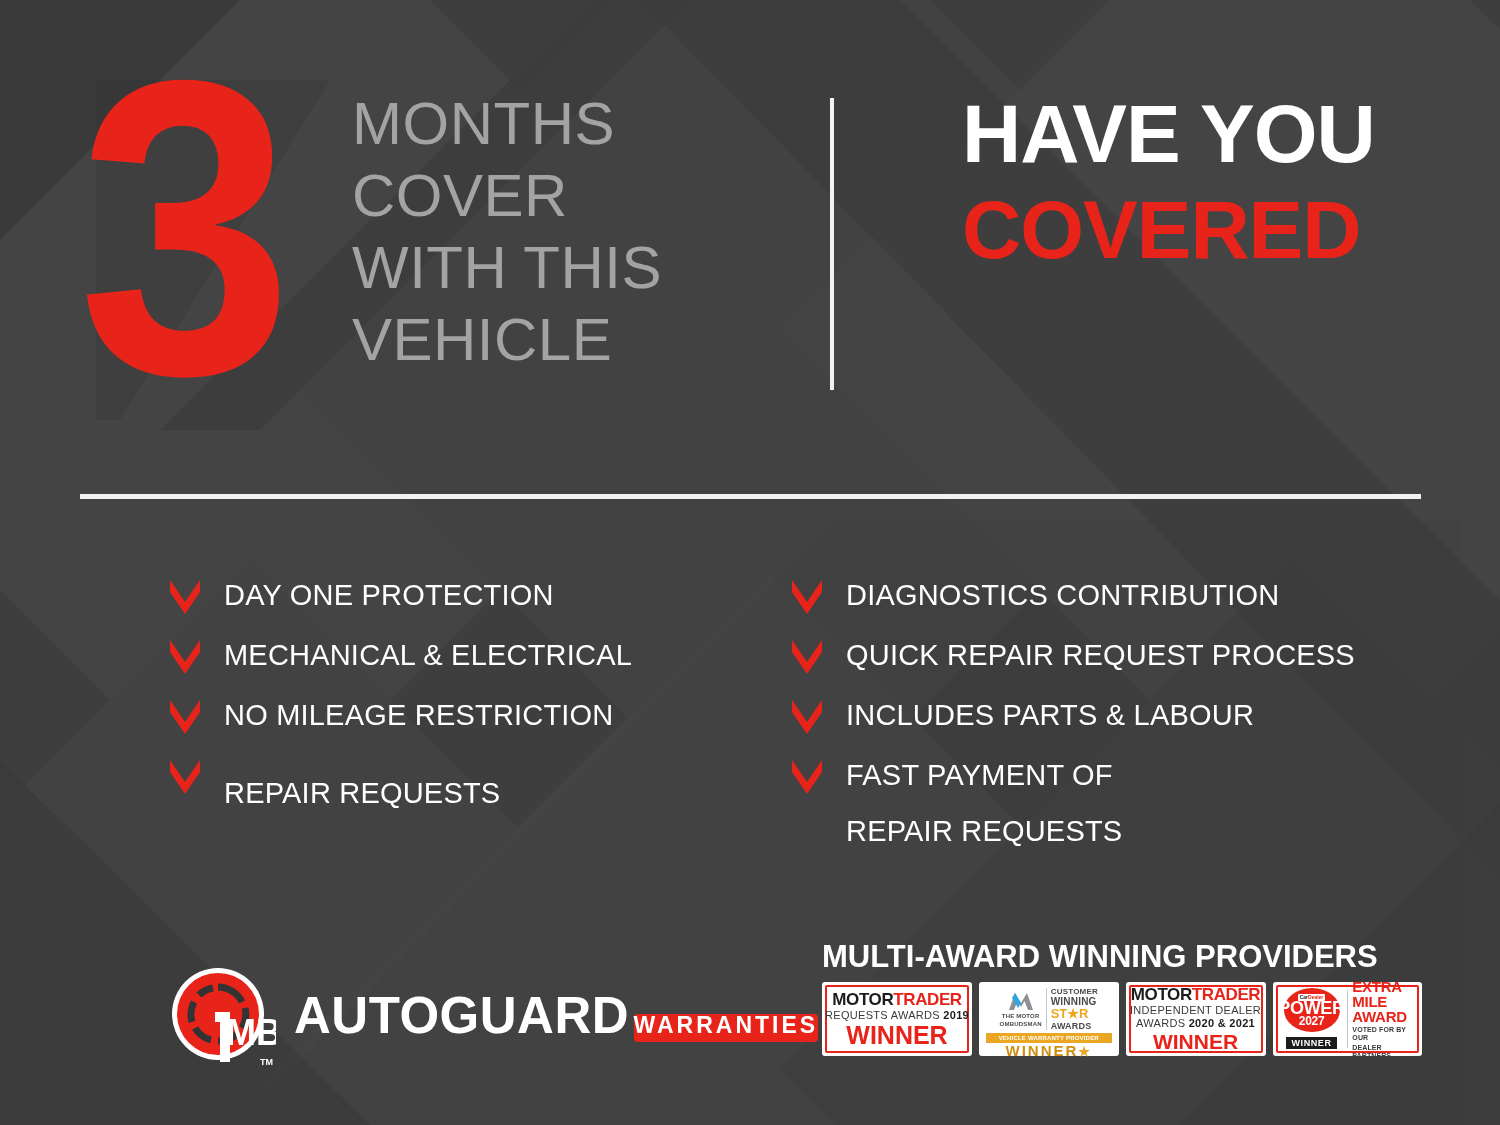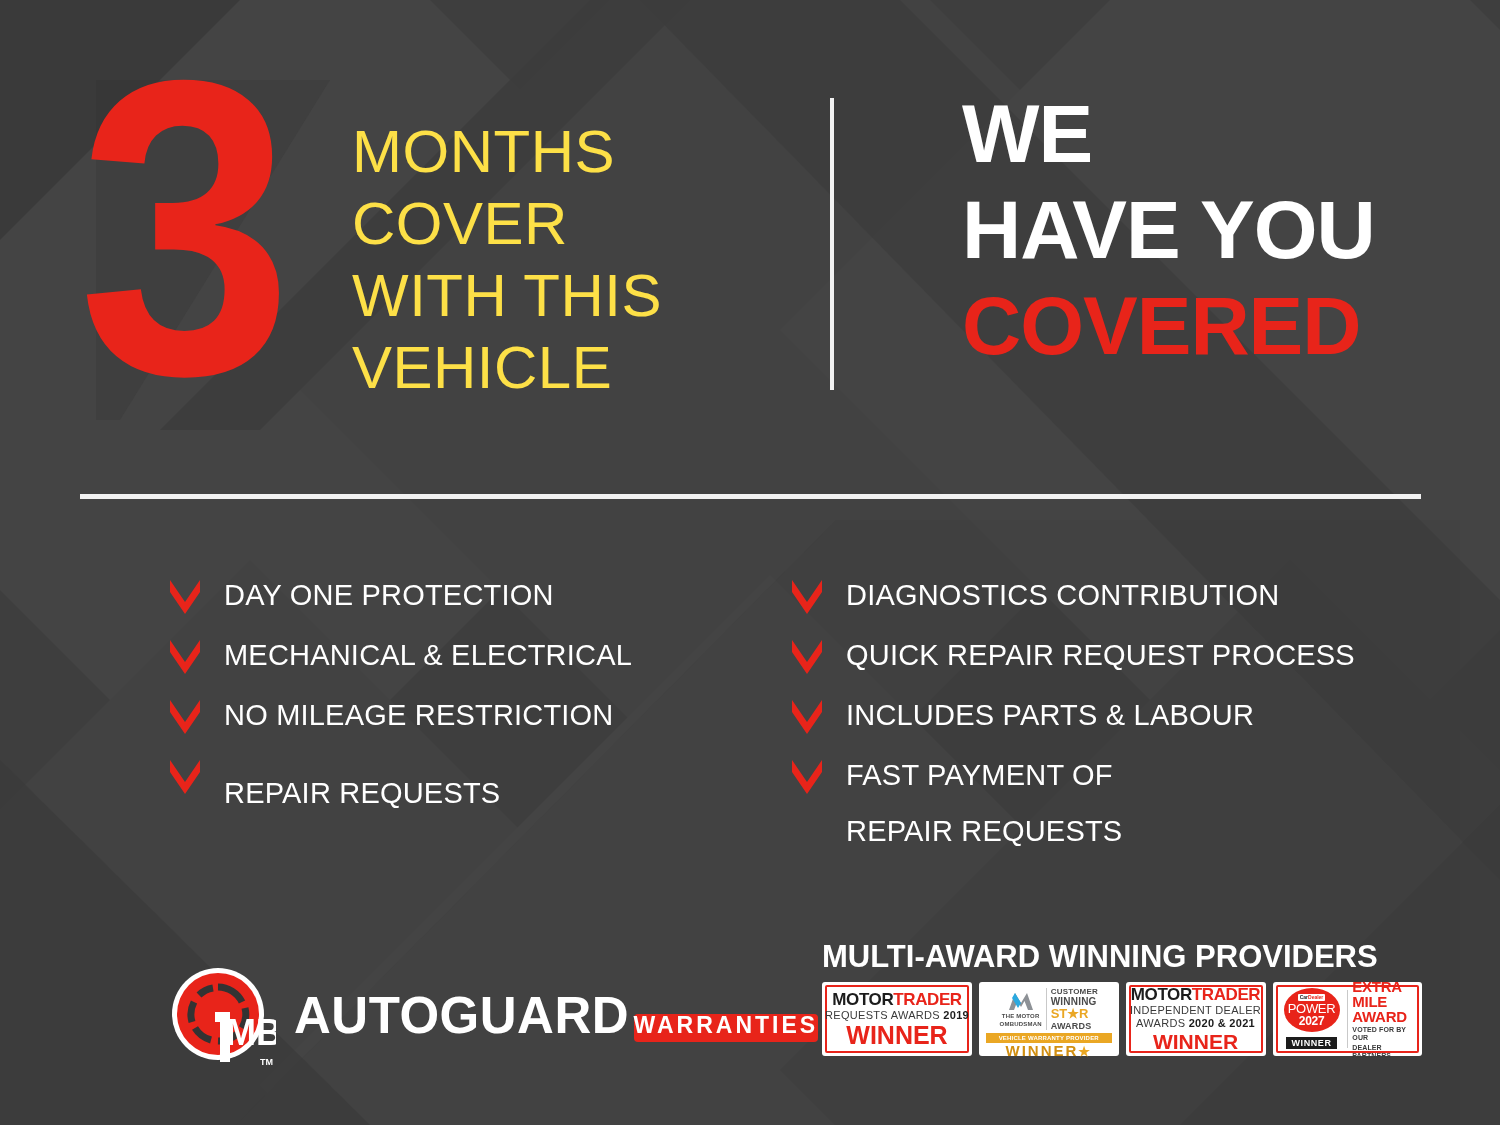--- a/index.html
+++ b/index.html
@@ -36,27 +36,26 @@
     letter-spacing: -12px;
     font-family: "Liberation Sans", sans-serif;
     transform: scaleX(0.92);
     transform-origin: left top;
   }
 
   .headline-left {
     position: absolute;
     left: 352px; top: 88px;
     width: 460px;
-    color: #fde047;
+    color: #a3a3a3;
     font-size: 60px;
     line-height: 72px;
     font-weight: 400;
     letter-spacing: 0.5px;
     text-transform: uppercase;
-    margin-top: 28px;
   }
   .headline-left .ln { display: block; white-space: nowrap; }
 
   .v-divider {
     position: absolute;
     left: 830px; top: 98px;
     width: 4px; height: 292px;
     background: #f2f2f2;
   }
 
@@ -240,21 +239,21 @@
     display: flex; flex-direction: column; justify-content: center; align-items: center;
     margin: 0 auto;
   }
   .cdp-brand {
     background: #ffffff; color: #1c1c1c;
     font-size: 5px; line-height: 7px; font-weight: 700;
     padding: 0 2px; border-radius: 1px; white-space: nowrap;
     display: inline-block; margin-bottom: 1px;
   }
   .cdp-brand .red { color: #e8241a; }
-  .cdp-power { font-size: 13px; line-height: 13px; font-weight: 400; letter-spacing: -0.3px; }
+  .cdp-power { font-size: 18px; line-height: 13px; font-weight: 700; letter-spacing: -0.3px; }
   .cdp-year  { font-size: 12px; line-height: 12px; font-weight: 700; letter-spacing: -0.3px; }
   .cdp-ribbon {
     background: #1c1c1c; color: #ffffff;
     font-size: 9px; line-height: 12px; font-weight: 700;
     letter-spacing: 0.6px; margin-top: -4px; padding: 0 5px;
     display: inline-block; position: relative; z-index: 2;
   }
   .cdp-sep { width: 1px; align-self: stretch; background: #c9c9c9; }
   .ema { flex: 1 1 auto; text-align: left; }
   .ema-l { font-size: 15px; line-height: 15px; font-weight: 700; color: #e8241a; letter-spacing: -0.3px; }
@@ -294,21 +293,20 @@
     <div class="headline-left">
       <span class="ln">MONTHS</span>
       <span class="ln">COVER</span>
       <span class="ln">WITH THIS</span>
       <span class="ln">VEHICLE</span>
     </div>
 
     <div class="v-divider"></div>
 
     <div class="headline-right">
-      <span class="ln">WE</span>
       <span class="ln">HAVE YOU</span>
       <span class="ln red">COVERED</span>
     </div>
   </div>
 
   <div class="h-divider"></div>
 
   <div class="bullets">
 
     <div class="bullet-col left">

